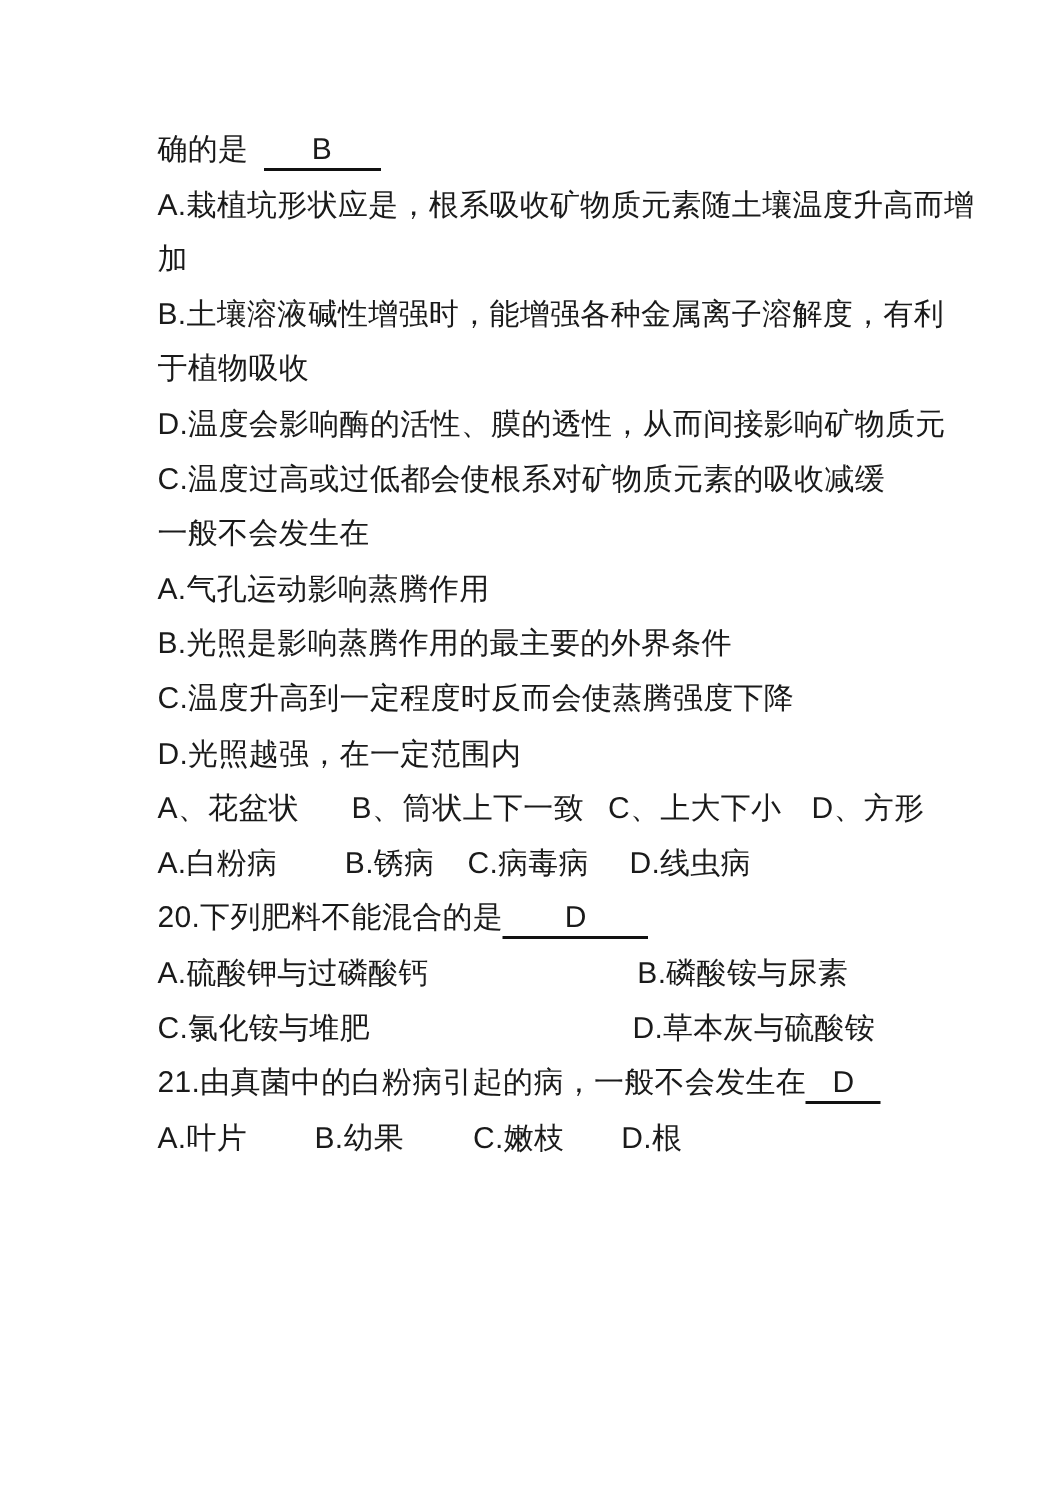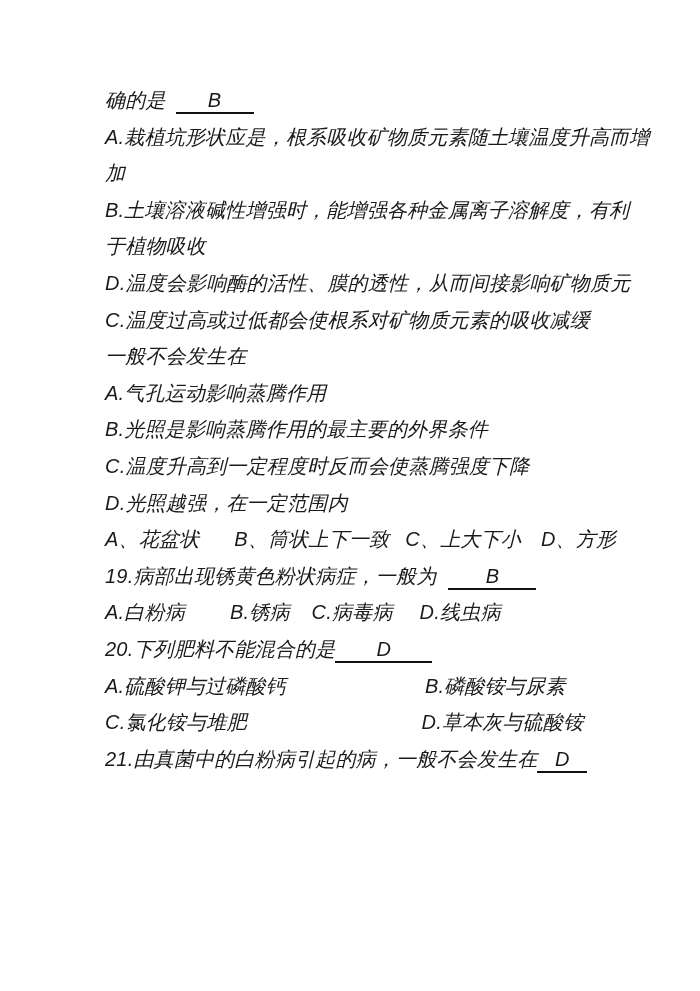--- a/index.html
+++ b/index.html
@@ -12,21 +12,20 @@
     height: 991px;
     overflow: hidden;
     font-family: "Liberation Sans", "DejaVu Sans", sans-serif;
     color: #1a1a1a;
   }
   .page {
     width: 700px;
     height: 991px;
     background: #ffffff;
     box-sizing: border-box;
-    font-style: italic;
   }
   .doc {
     padding: 82px 88px 0 105px;
   }
   .line {
     height: 36.6px;
     line-height: 36.6px;
     font-size: 20px;
     white-space: nowrap;
     letter-spacing: 0.2px;
@@ -58,20 +57,20 @@
       <div class="line"><span class="txt">B.土壤溶液碱性增强时，能增强各种金属离子溶解度，有利</span></div>
       <div class="line"><span class="txt">于植物吸收</span></div>
       <div class="line"><span class="txt">D.温度会影响酶的活性、膜的透性，从而间接影响矿物质元</span></div>
       <div class="line"><span class="txt">C.温度过高或过低都会使根系对矿物质元素的吸收减缓</span></div>
       <div class="line"><span class="txt">一般不会发生在</span></div>
       <div class="line"><span class="txt">A.气孔运动影响蒸腾作用</span></div>
       <div class="line"><span class="txt">B.光照是影响蒸腾作用的最主要的外界条件</span></div>
       <div class="line"><span class="txt">C.温度升高到一定程度时反而会使蒸腾强度下降</span></div>
       <div class="line"><span class="txt">D.光照越强，在一定范围内</span></div>
       <div class="line"><span class="txt">A、花盆状</span><span class="gap" style="width: 35px;"></span><span class="txt">B、筒状上下一致</span><span class="gap" style="width: 16px;"></span><span class="txt">C、上大下小</span><span class="gap" style="width: 20px;"></span><span class="txt">D、方形</span></div>
-      <div class="line"><span class="txt">19.病部出现锈黄色粉状病症，一般为</span><span class="gap" style="width: 12px;"></span><span class="blank" style="width: 88px;">B</span></div>
       <div class="line"><span class="txt">A.白粉病</span><span class="gap" style="width: 45px;"></span><span class="txt">B.锈病</span><span class="gap" style="width: 22px;"></span><span class="txt">C.病毒病</span><span class="gap" style="width: 27px;"></span><span class="txt">D.线虫病</span></div>
       <div class="line"><span class="txt">20.下列肥料不能混合的是</span><span class="blank" style="width: 97px;">D</span></div>
       <div class="line"><span class="txt">A.硫酸钾与过磷酸钙</span><span class="gap" style="width: 139px;"></span><span class="txt">B.磷酸铵与尿素</span></div>
       <div class="line"><span class="txt">C.氯化铵与堆肥</span><span class="gap" style="width: 175px;"></span><span class="txt">D.草本灰与硫酸铵</span></div>
       <div class="line"><span class="txt">21.由真菌中的白粉病引起的病，一般不会发生在</span><span class="blank" style="width: 50px;">D</span></div>
+      <div class="line"><span class="txt">A.叶片</span><span class="gap" style="width: 45px;"></span><span class="txt">B.幼果</span><span class="gap" style="width: 46px;"></span><span class="txt">C.嫩枝</span><span class="gap" style="width: 38px;"></span><span class="txt">D.根</span></div>
     </div>
 </div>
 
 </body></html>

